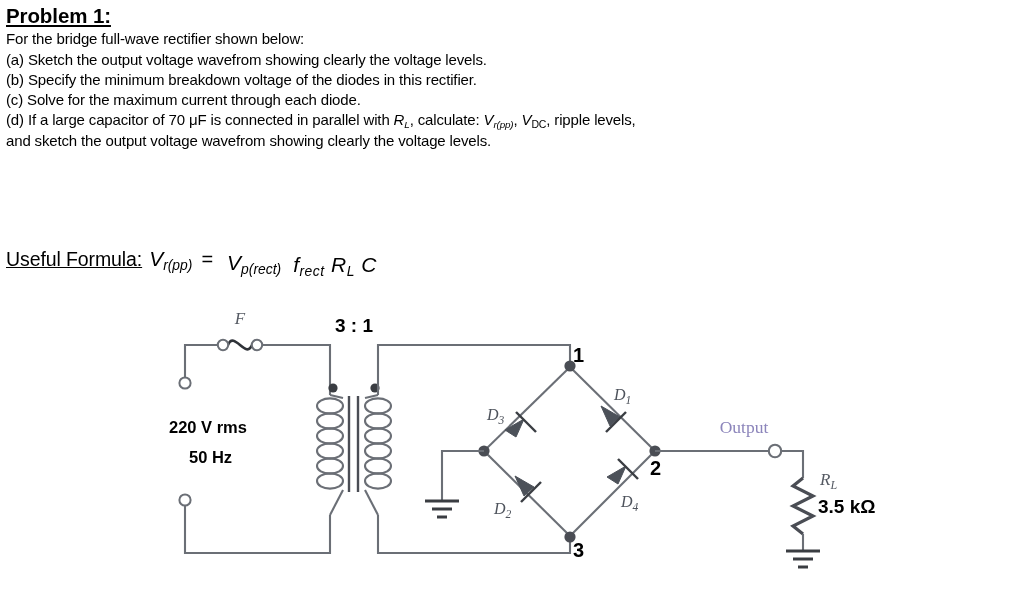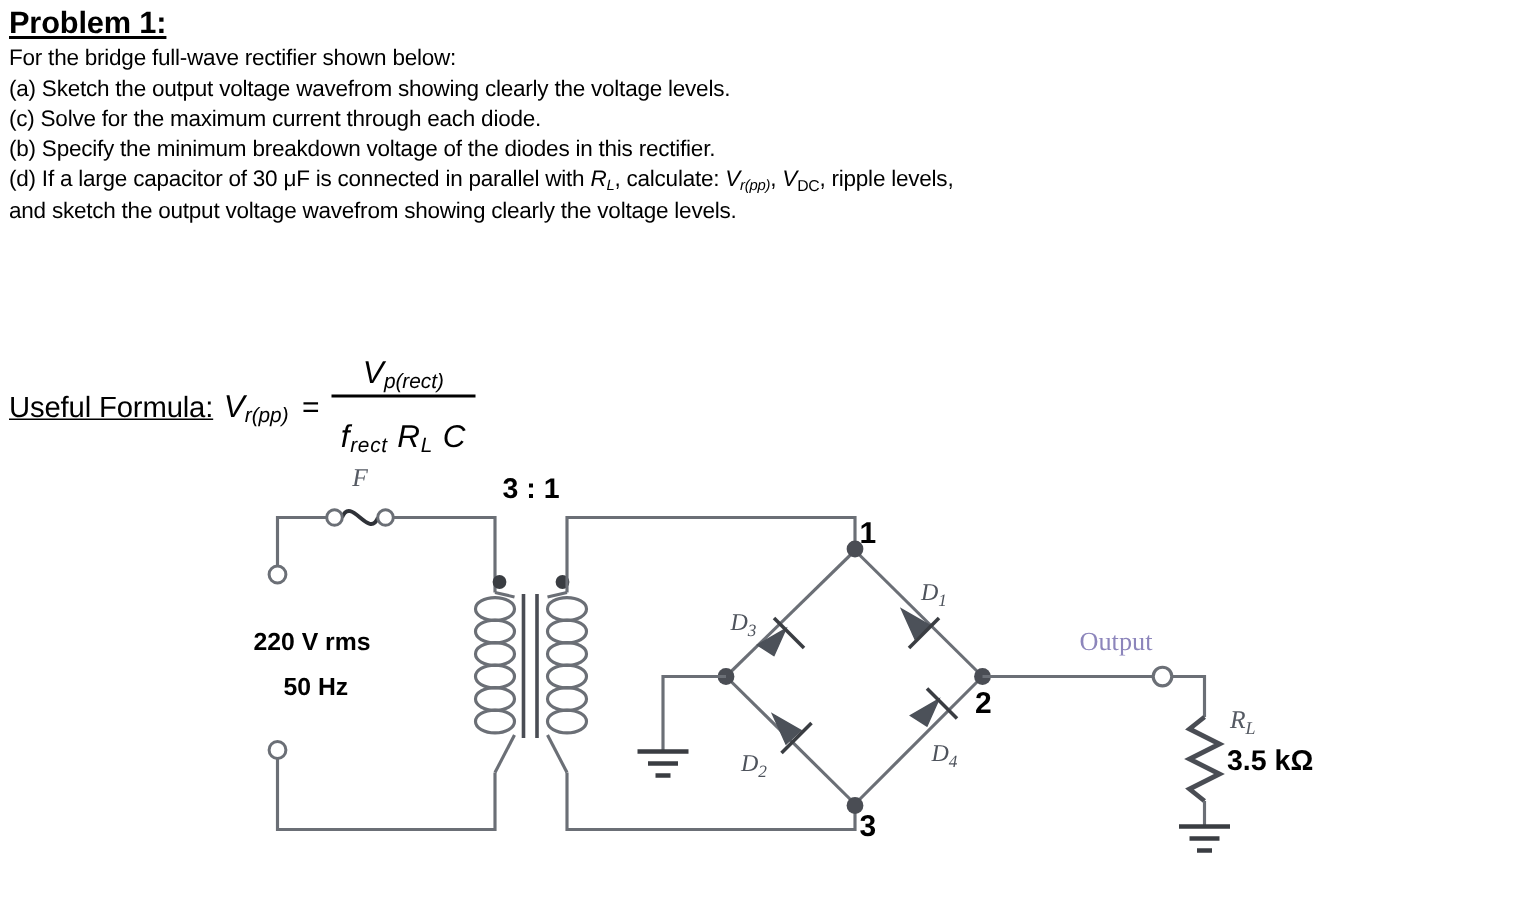--- a/index.html
+++ b/index.html
@@ -69,22 +69,21 @@
     font-style: italic;
     font-size: 21px;
     margin-left: 7px;
   }
   .formula-eq {
     margin: 0 8px 0 9px;
     font-size: 20px;
   }
   .frac {
     display: inline-flex;
-    flex-direction: column;
-    align-items: center;
+    align-items: flex-end;
     line-height: 1.02;
     position: relative;
     top: -2px;
   }
   .frac .num, .frac .den {
     font-style: italic;
     font-size: 21px;
     padding: 0 6px;
     white-space: nowrap;
   }
@@ -144,23 +143,23 @@
 </style>
 </head>
 <body>
 
 <div id="sheet">
 
   <div class="txtblock">
     <div class="heading">Problem 1:</div>
     <div class="bodyline">For the bridge full-wave rectifier shown below:</div>
     <div class="bodyline">(a)  Sketch the output voltage wavefrom showing clearly the voltage levels.</div>
+    <div class="bodyline">(b)  Specify the minimum breakdown voltage of the diodes in this rectifier.</div>
     <div class="bodyline">(c)  Solve for the maximum current through each diode.</div>
-    <div class="bodyline">(b)  Specify the minimum breakdown voltage of the diodes in this rectifier.</div>
-    <div class="bodyline"><span>(d) If a large capacitor of 30 </span><span>μ</span><span>F is connected in parallel with </span><span class="ital">R</span><span class="subi">L</span><span>, calculate: </span><span class="ital">V</span><span class="subi">r(pp)</span><span>,  </span><span class="ital">V</span><span class="smallcapdc">DC</span><span>, ripple levels,</span></div>
+    <div class="bodyline"><span>(d) If a large capacitor of 70 </span><span>μ</span><span>F is connected in parallel with </span><span class="ital">R</span><span class="subi">L</span><span>, calculate: </span><span class="ital">V</span><span class="subi">r(pp)</span><span>,  </span><span class="ital">V</span><span class="smallcapdc">DC</span><span>, ripple levels,</span></div>
     <div class="bodyline">and sketch the output voltage wavefrom showing clearly the voltage levels.</div>
   </div>
 
   <div class="formula-row">
     <span class="formula-label">Useful Formula:</span>
     <span class="formula-lhs"><span>V</span><span class="sub">r(pp)</span></span>
     <span class="formula-eq">=</span>
     <span class="frac">
       <span class="num"><span>V</span><span class="sub">p(rect)</span></span>
       <span class="bar"></span>

